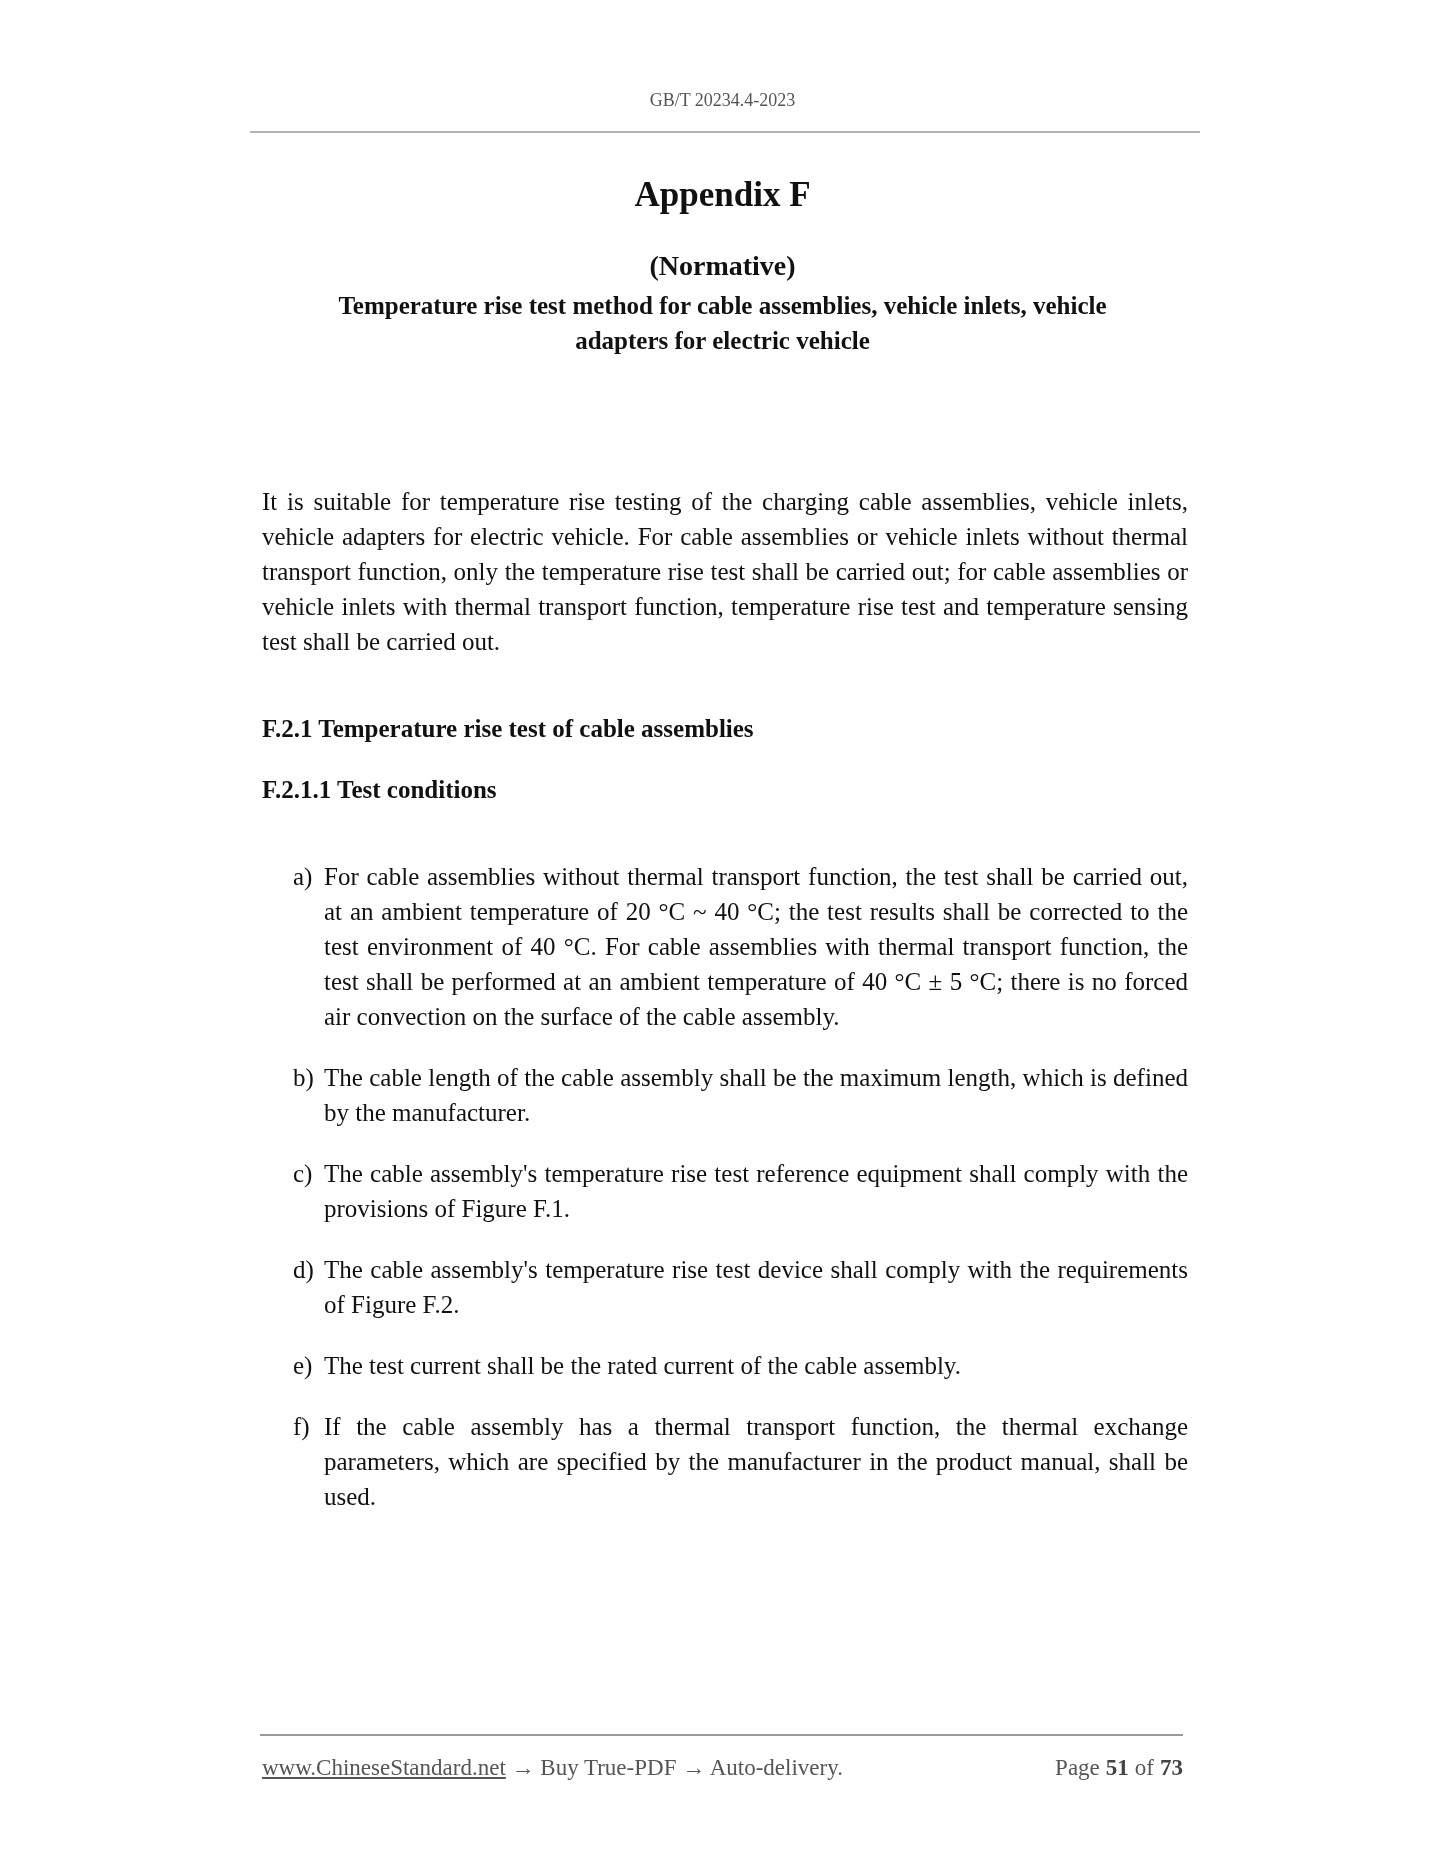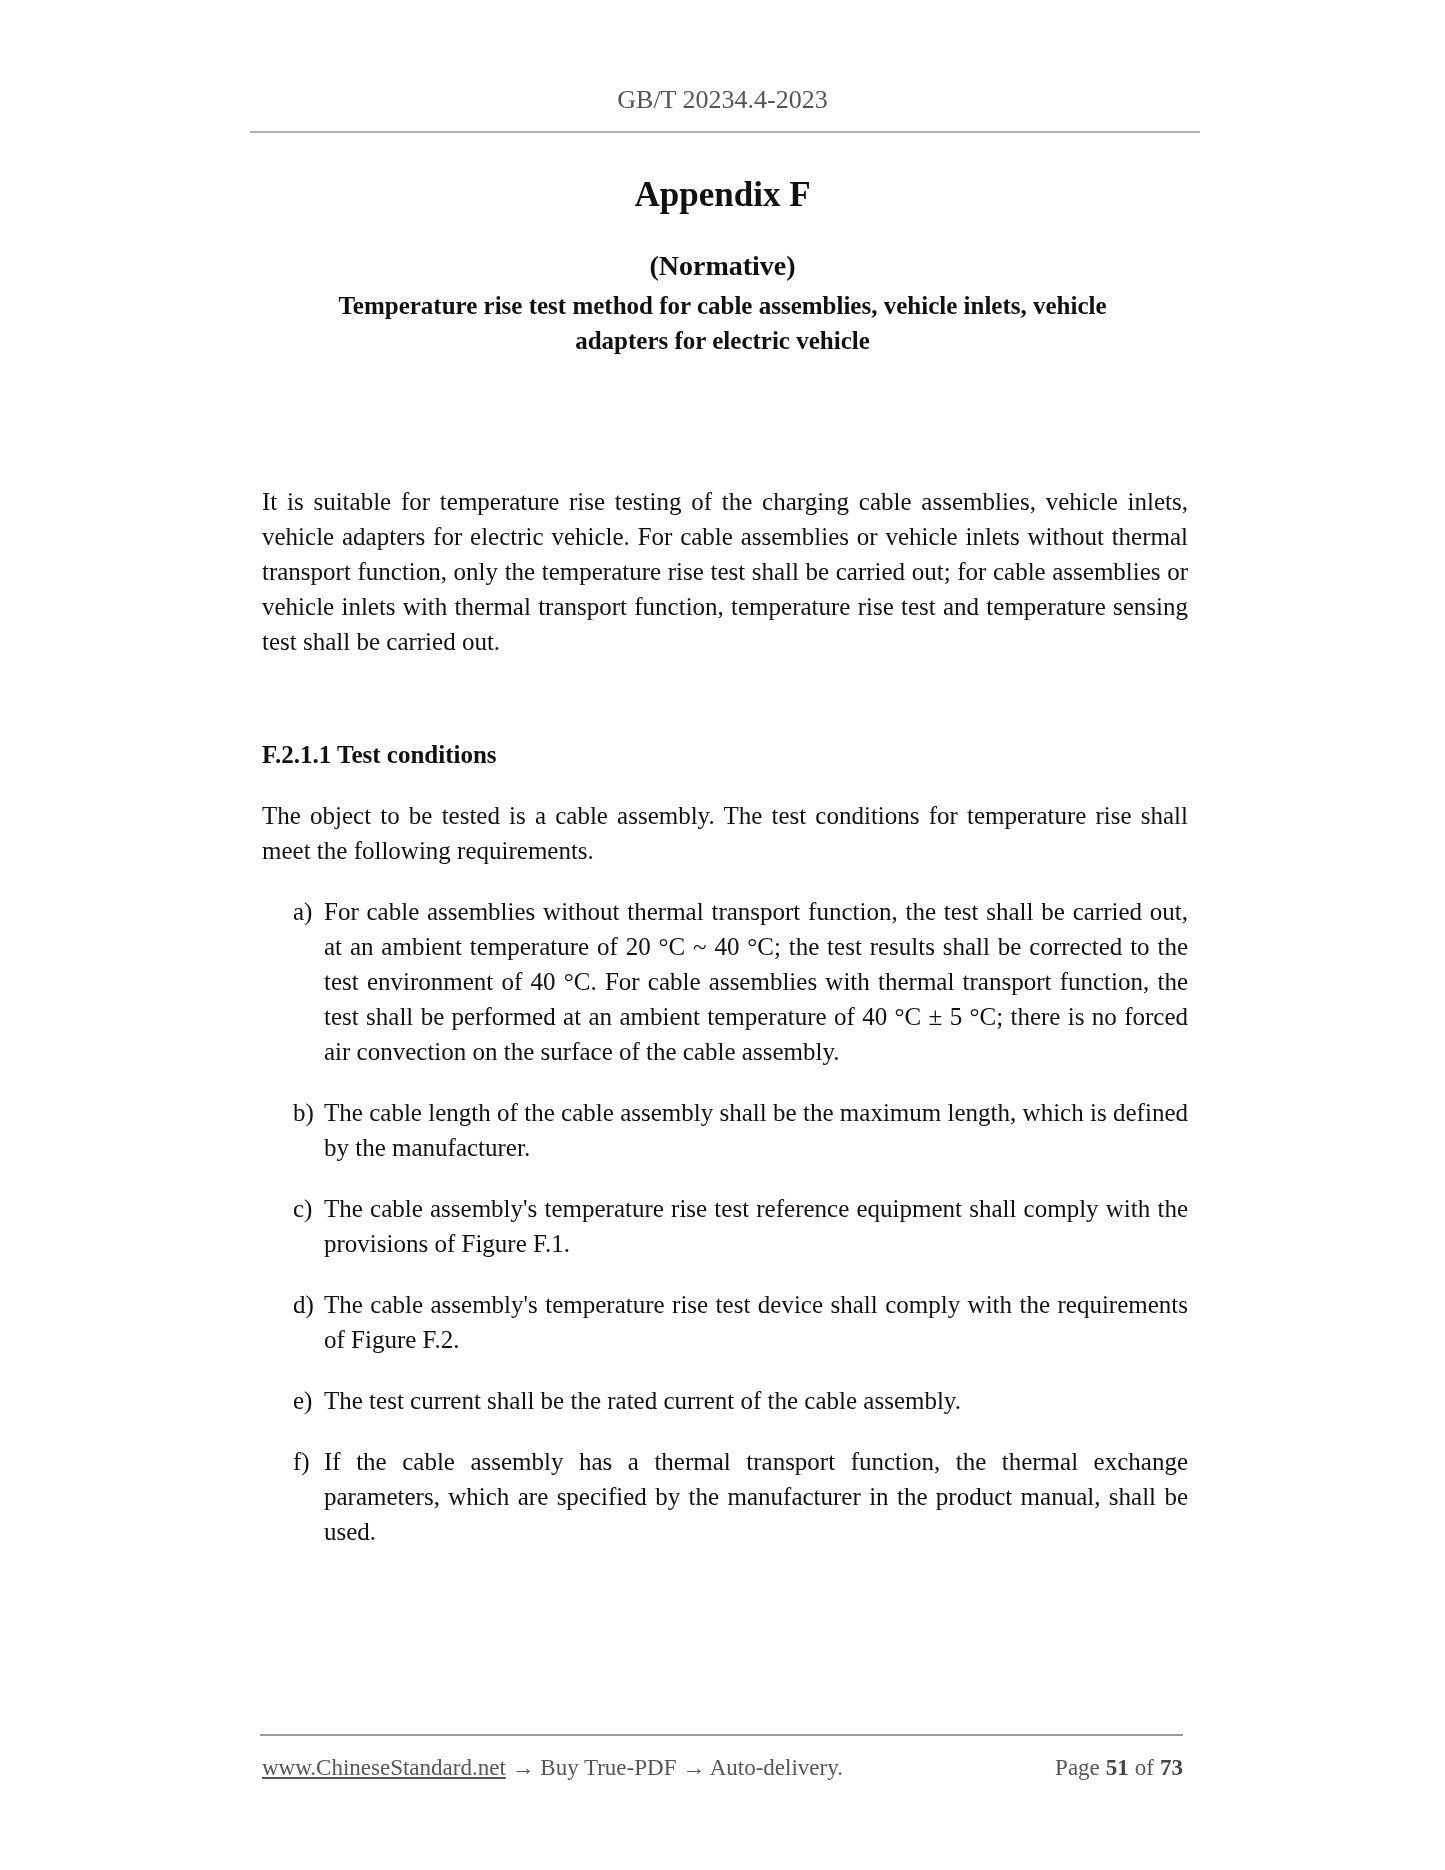--- a/index.html
+++ b/index.html
@@ -13,21 +13,21 @@
       position: relative;
       overflow: hidden;
       font-family: "Liberation Serif", "DejaVu Serif", serif;
       color: #111111;
     }
     .abs { position: absolute; }
 
     .page-header {
       left: 0; width: 1445px; top: 84px;
       text-align: center;
-      font-size: 26px;
+      font-size: 18px;
       color: #555555;
       line-height: 32px;
     }
     .header-rule {
       left: 250px; width: 950px; top: 131px;
       height: 0; border-top: 2px solid #b3b3b3;
     }
 
     .appendix-title {
       left: 0; width: 1445px; top: 172px;
@@ -121,26 +121,26 @@
 <div class="abs appendix-type">(Normative)</div>
 <div class="abs appendix-subtitle">Temperature rise test method for cable assemblies, vehicle inlets, vehicle adapters for electric vehicle</div>
 
 <div class="abs content">
   <div class="gap-h1"></div>
   <p class="para">It is suitable for temperature rise testing of the charging cable assemblies, vehicle inlets, vehicle adapters for electric vehicle. For cable assemblies or vehicle inlets without thermal transport function, only the temperature rise test shall be carried out; for cable assemblies or vehicle inlets with thermal transport function, temperature rise test and temperature sensing test shall be carried out.</p>
   <div class="gap-para"></div>
 
   <div class="gap-h1"></div>
 
+  <h3 class="heading">F.2.1 Temperature rise test of cable assemblies</h3>
   <div class="gap-h1"></div>
 
   <h4 class="heading">F.2.1.1 Test conditions</h4>
   <div class="gap-h1"></div>
 
-  <p class="para">The object to be tested is a cable assembly. The test conditions for temperature rise shall meet the following requirements.</p>
   <div class="gap-para"></div>
 
   <ul class="req-list">
     <li class="req-item">
       <span class="req-label">a)</span>
       <span class="req-text">For cable assemblies without thermal transport function, the test shall be carried out, at an ambient temperature of 20 °C ~ 40 °C; the test results shall be corrected to the test environment of 40 °C. For cable assemblies with thermal transport function, the test shall be performed at an ambient temperature of 40 °C ± 5 °C; there is no forced air convection on the surface of the cable assembly.</span>
     </li>
     <li class="req-item">
       <span class="req-label">b)</span>
       <span class="req-text">The cable length of the cable assembly shall be the maximum length, which is defined by the manufacturer.</span>

